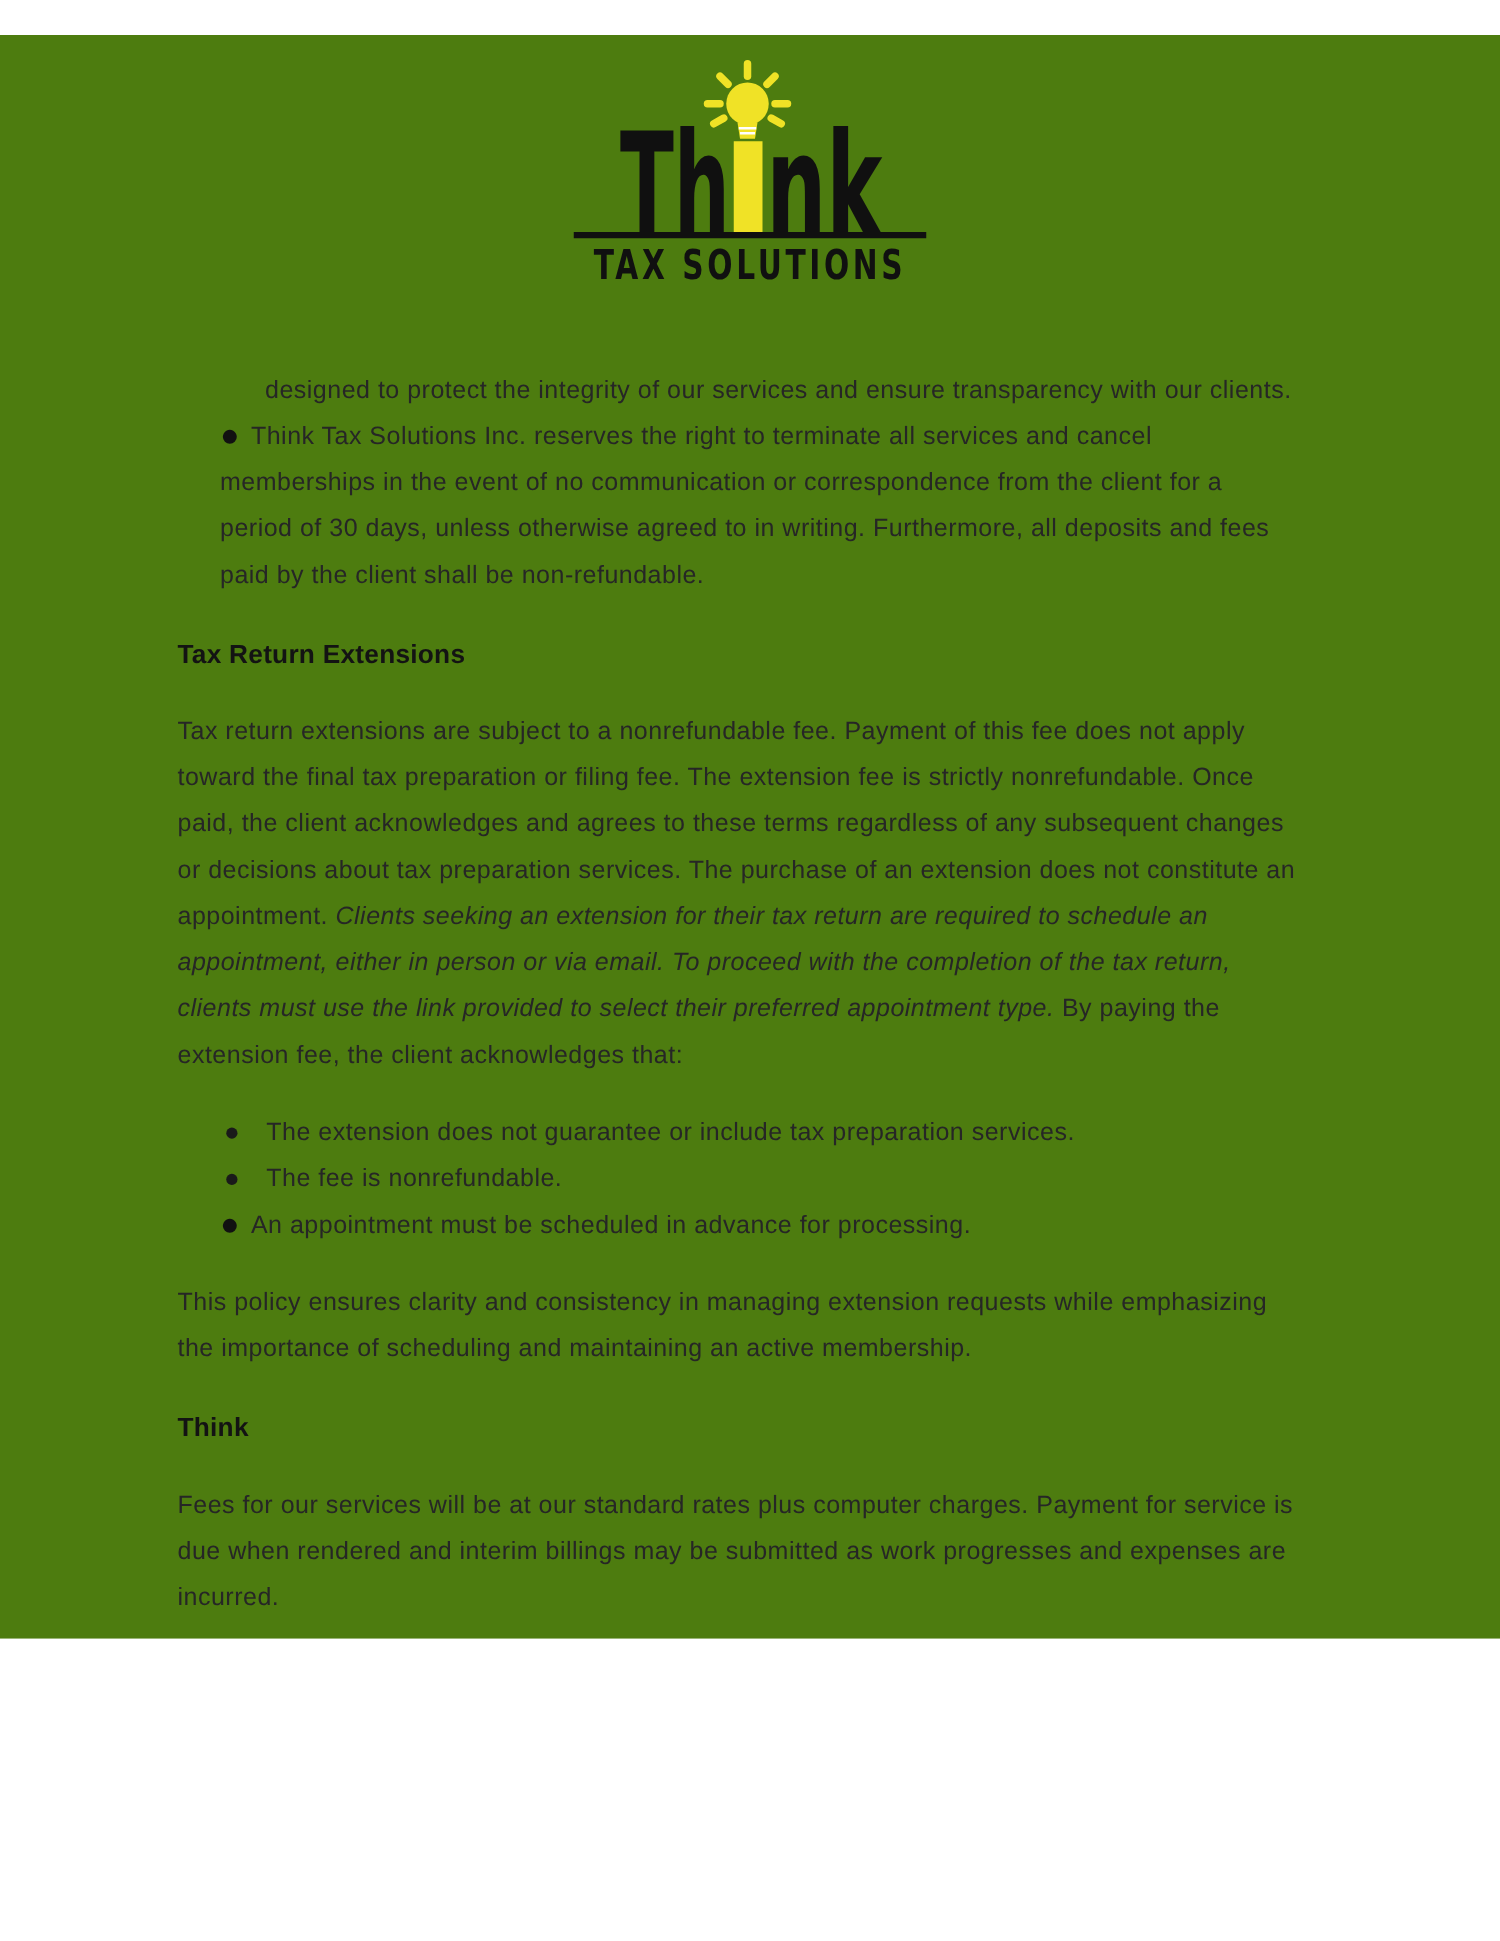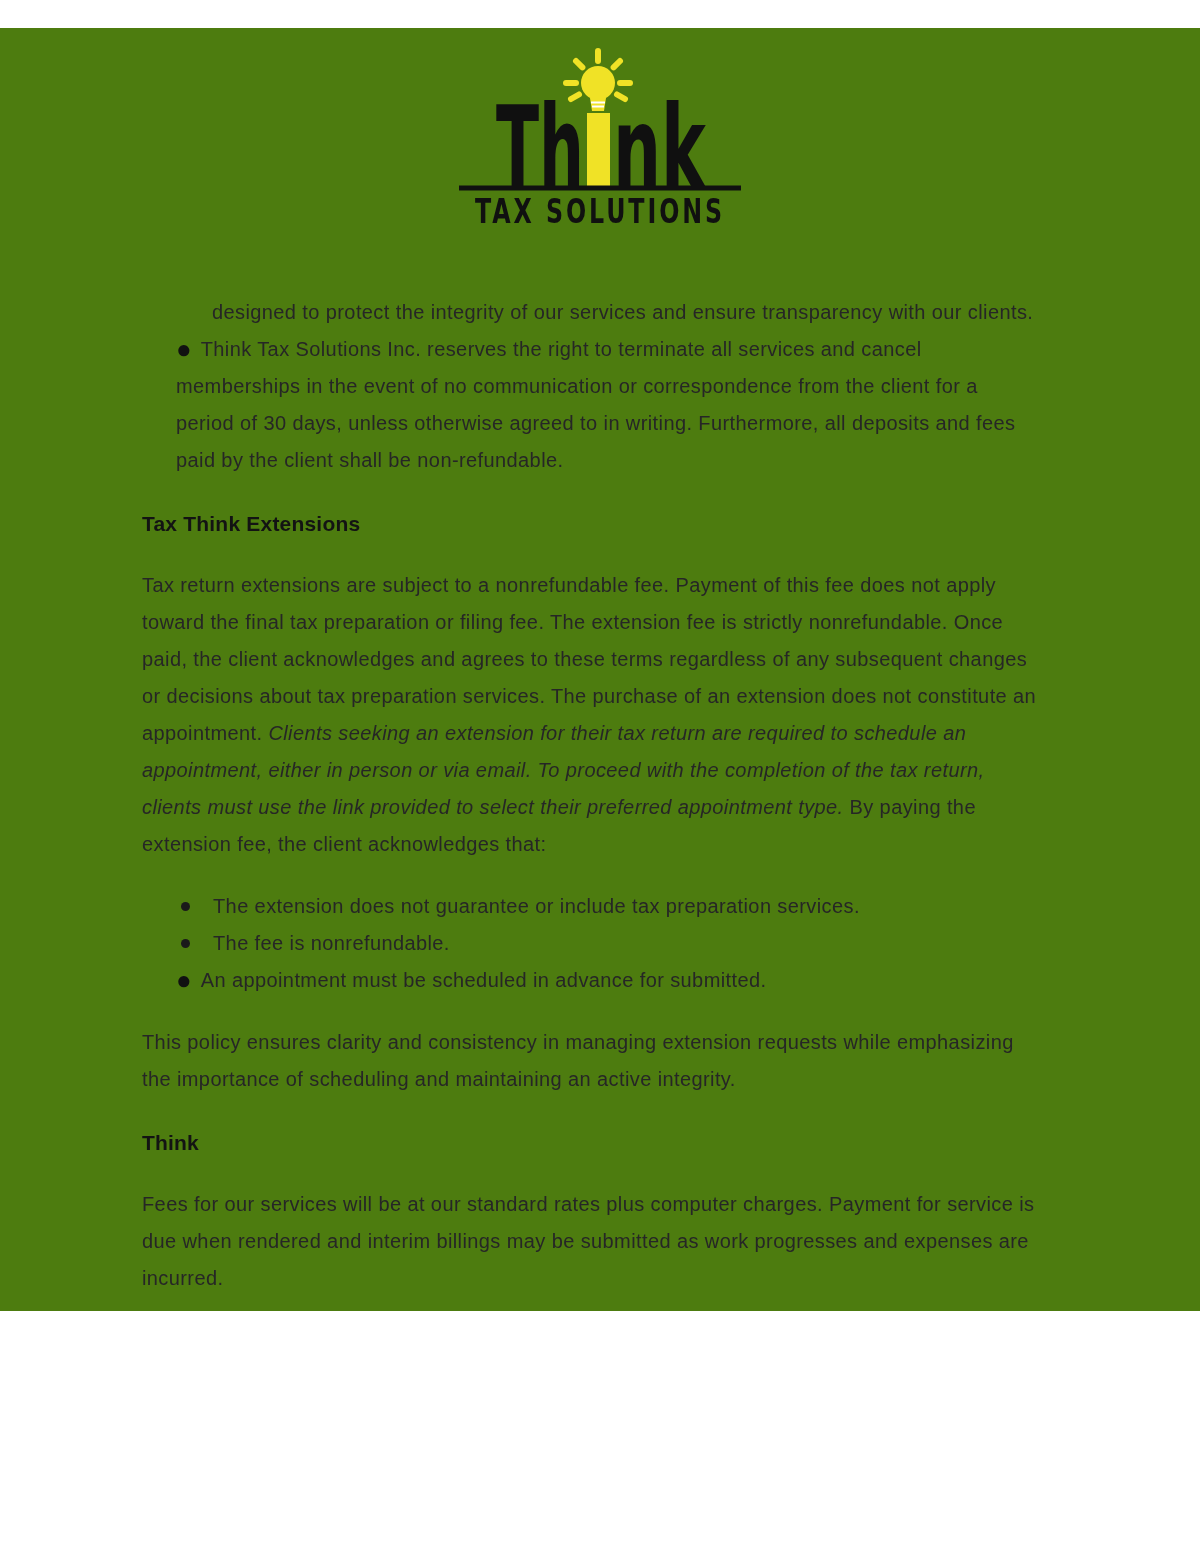--- a/index.html
+++ b/index.html
@@ -99,39 +99,39 @@
   </header>
 
   <main class="content">
 
     <div class="indent-more">designed to protect the integrity of our services and ensure transparency with our clients.</div>
 
     <div class="hang-bullet">
       <span class="big-dot">●</span><span>Think Tax Solutions Inc. reserves the right to terminate all services and cancel memberships in the event of no communication or correspondence from the client for a period of 30 days, unless otherwise agreed to in writing. Furthermore, all deposits and fees paid by the client shall be non-refundable.</span>
     </div>
 
-    <h2>Tax Think Extensions</h2>
+    <h2>Tax Return Extensions</h2>
 
     <p><span>Tax return extensions are subject to a nonrefundable fee. Payment of this fee does not apply toward the final tax preparation or filing fee. The extension fee is strictly nonrefundable. Once paid, the client acknowledges and agrees to these terms regardless of any subsequent changes or decisions about tax preparation services. The purchase of an extension does not constitute an appointment. </span><em>Clients seeking an extension for their tax return are required to schedule an appointment, either in person or via email. To proceed with the completion of the tax return, clients must use the link provided to select their preferred appointment type.</em><span> By paying the extension fee, the client acknowledges that:</span></p>
 
     <ul>
       <li>
         <span class="li-dot"></span>
         <span>The extension does not guarantee or include tax preparation services.</span>
       </li>
       <li>
         <span class="li-dot"></span>
         <span>The fee is nonrefundable.</span>
       </li>
     </ul>
 
     <div class="hang-bullet">
-      <span class="big-dot">●</span><span>An appointment must be scheduled in advance for submitted.</span>
+      <span class="big-dot">●</span><span>An appointment must be scheduled in advance for processing.</span>
     </div>
 
-    <p>This policy ensures clarity and consistency in managing extension requests while emphasizing the importance of scheduling and maintaining an active integrity.</p>
+    <p>This policy ensures clarity and consistency in managing extension requests while emphasizing the importance of scheduling and maintaining an active membership.</p>
 
     <h2>Think</h2>
 
     <p>Fees for our services will be at our standard rates plus computer charges. Payment for service is due when rendered and interim billings may be submitted as work progresses and expenses are incurred.</p>
 
   </main>
 </div>
 
 </body></html>

